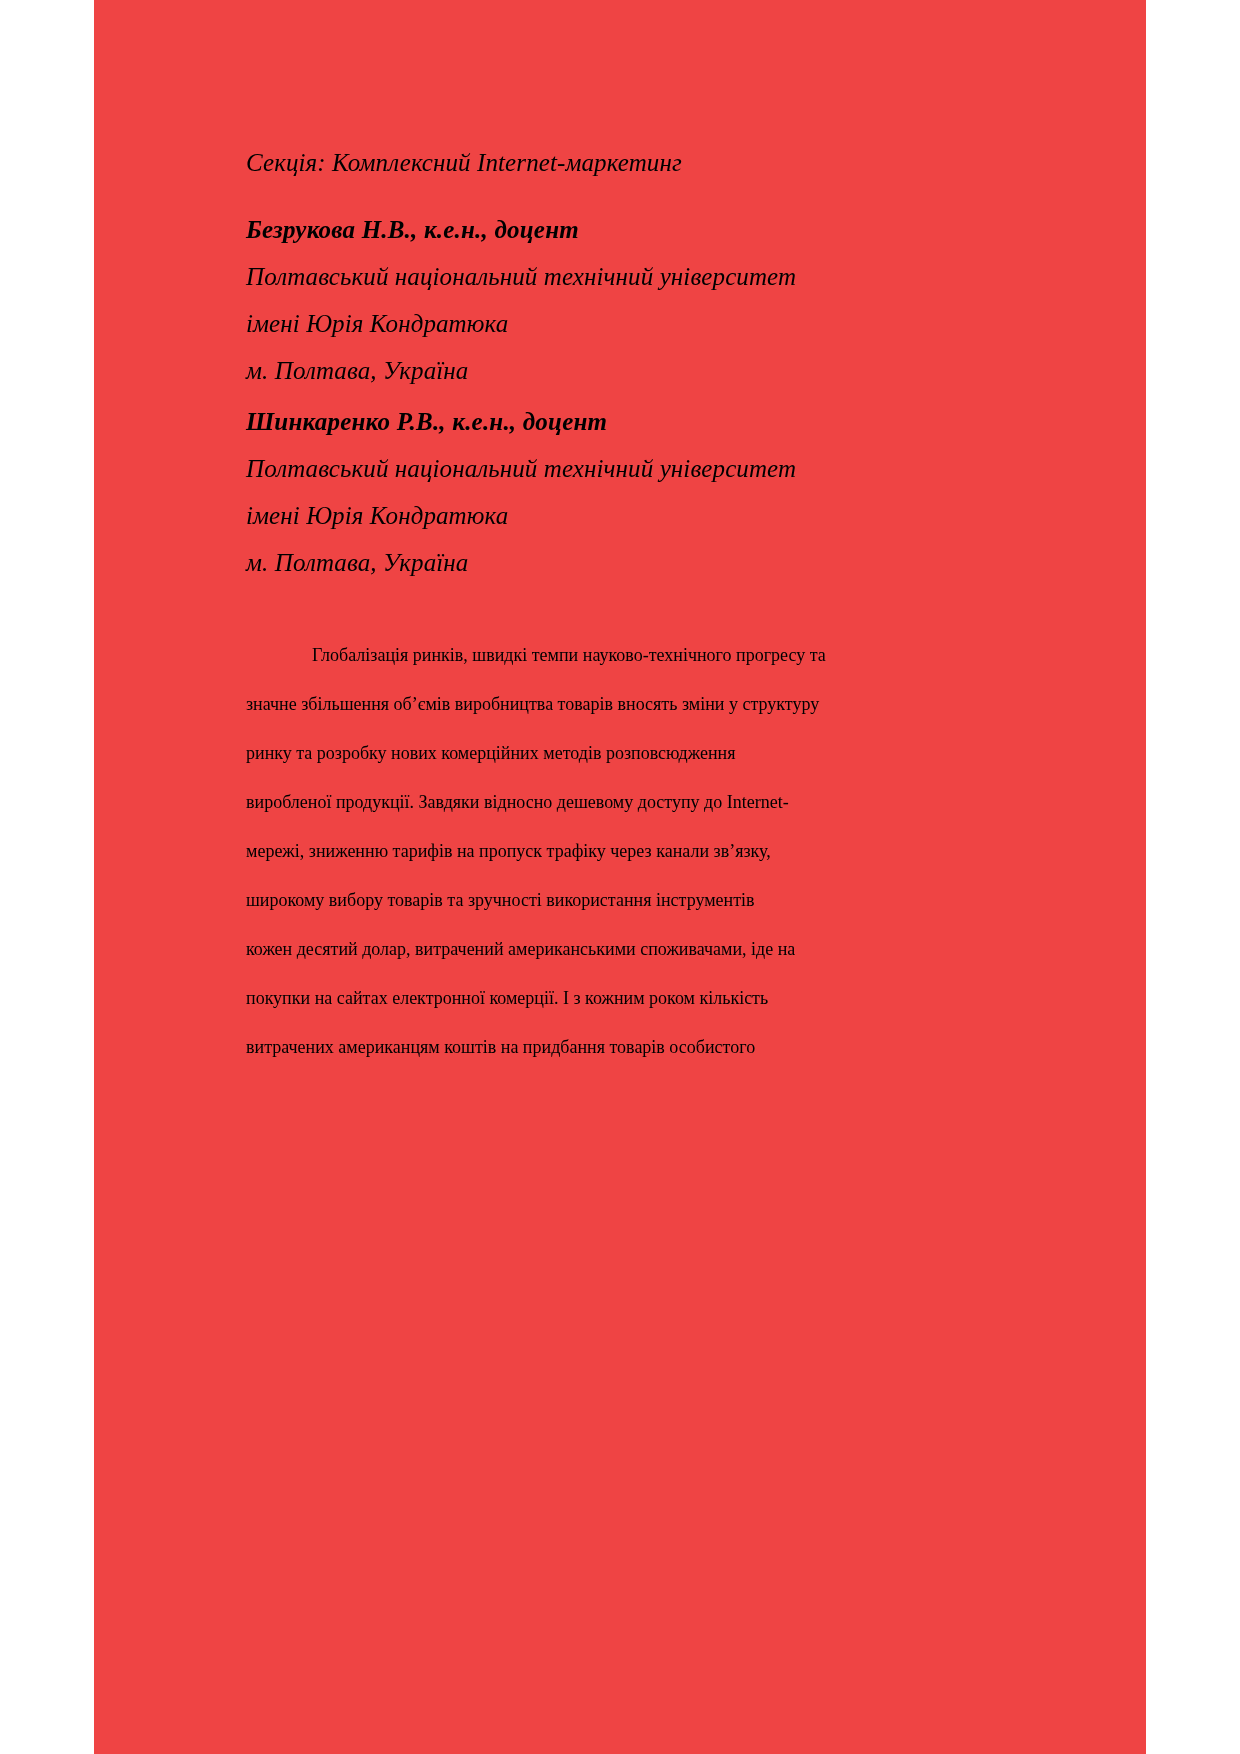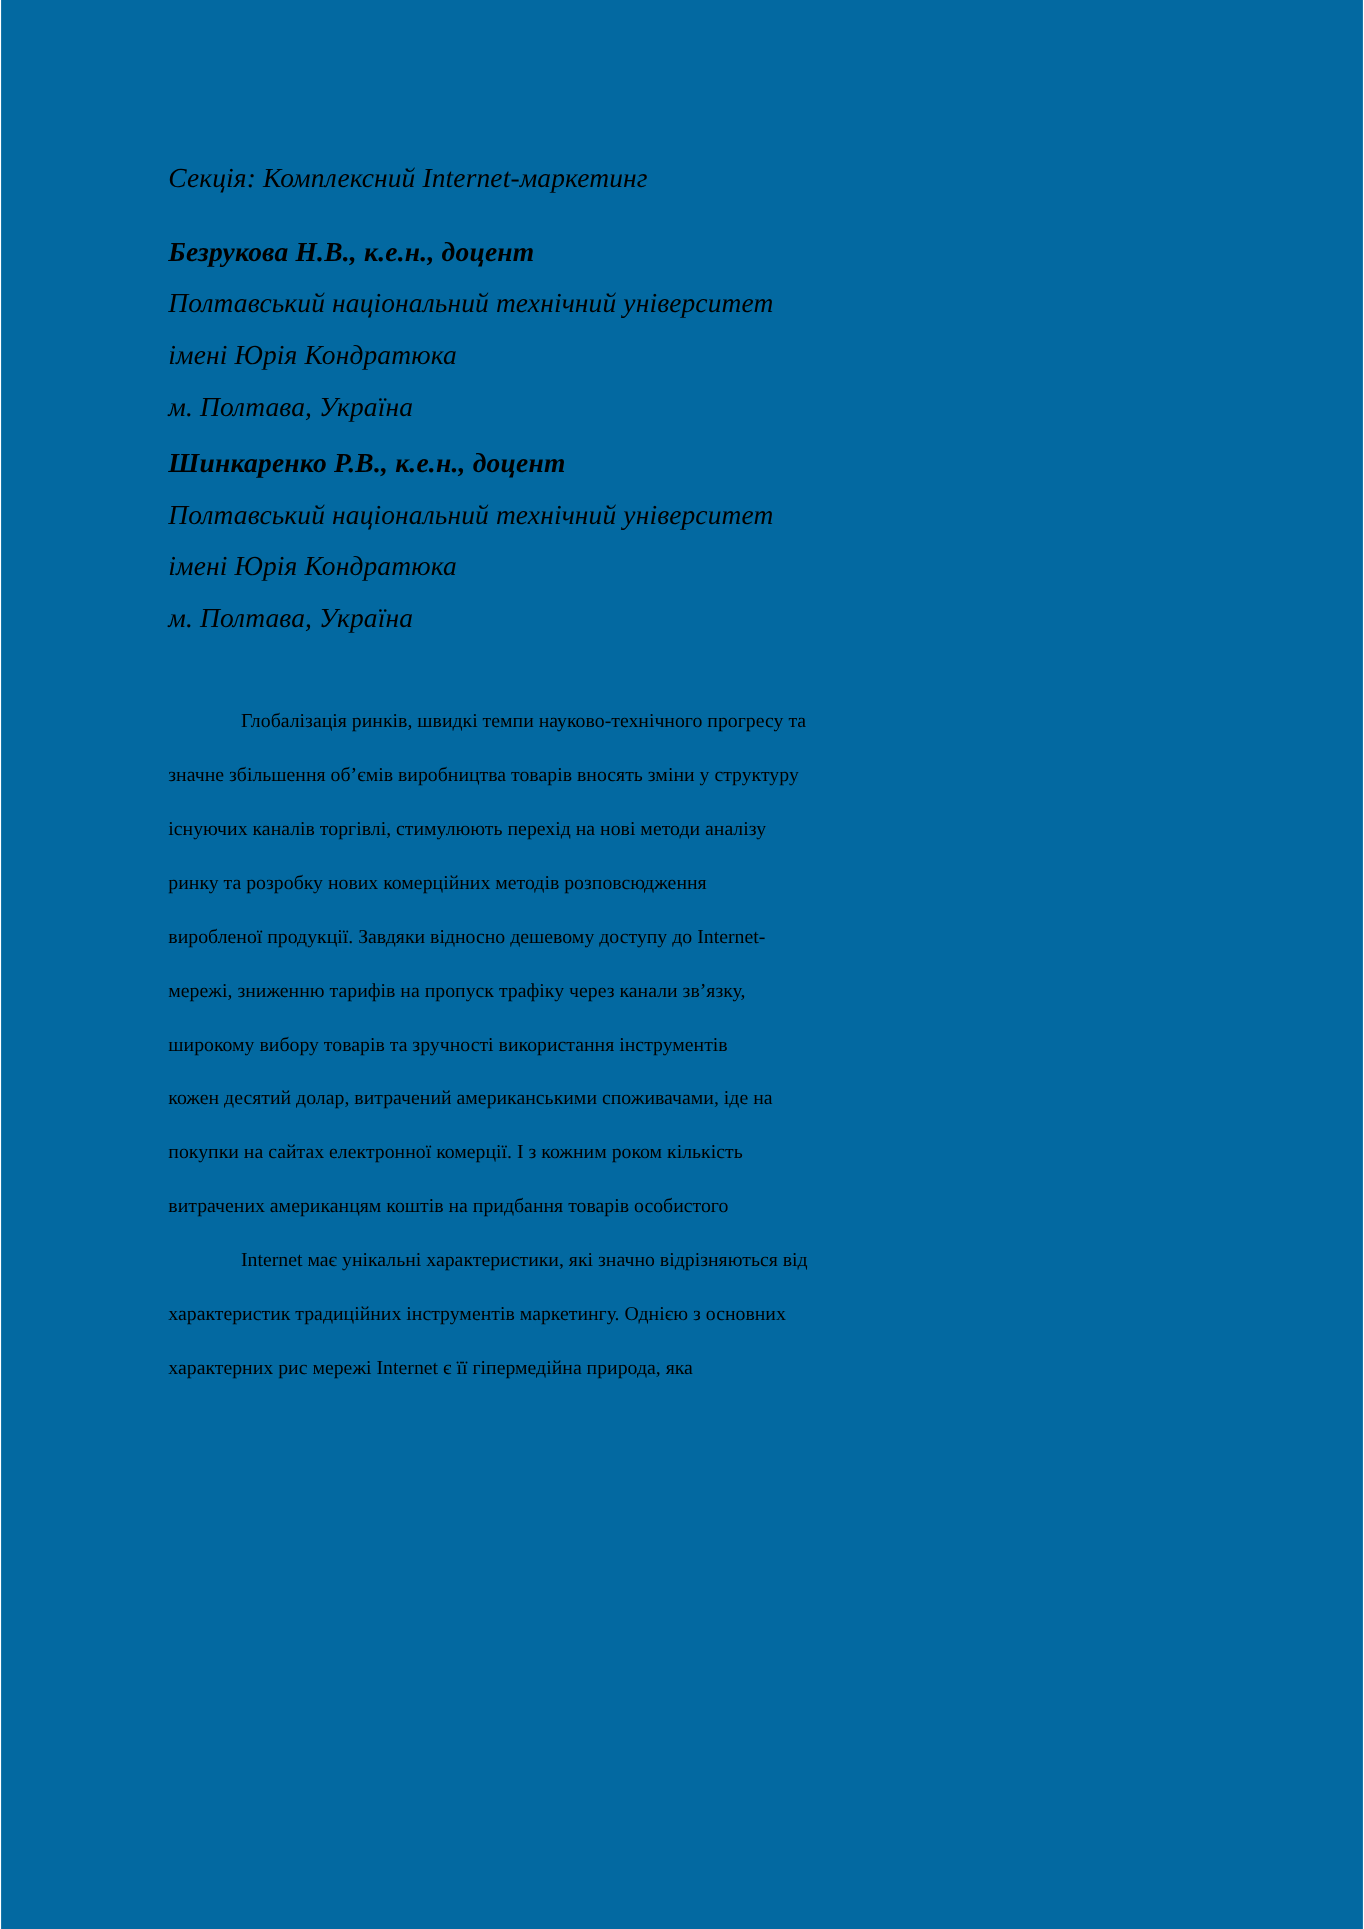--- a/index.html
+++ b/index.html
@@ -4,24 +4,24 @@
 <title>Document</title>
 <style>
   html, body {
     margin: 0;
     padding: 0;
     background: #ffffff;
   }
 
   .page {
     position: relative;
-    width: 1238px;
+    width: 1052px;
     height: 1754px;
     margin: 0 auto;
-    background: #0369a1;
+    background: #ef4444;
     box-sizing: border-box;
     font-family: "Liberation Serif", "DejaVu Serif", serif;
     color: #000000;
     overflow: hidden;
   }
 
   .content {
     position: absolute;
     left: 152px;
     top: 150px;
@@ -144,32 +144,26 @@
       <div class="affil">імені Юрія Кондратюка</div>
       <div class="affil last-of-group">м. Полтава, Україна</div>
     </div>
 
 
     <div class="body-text">
 
       <p class="para">
         <span class="line indent">Глобалізація ринків, швидкі темпи науково-технічного прогресу та</span>
         <span class="line">значне збільшення об’ємів виробництва товарів вносять зміни у структуру</span>
-        <span class="line">існуючих каналів торгівлі, стимулюють перехід на нові методи аналізу</span>
         <span class="line">ринку та розробку нових комерційних методів розповсюдження</span>
         <span class="line">виробленої продукції. Завдяки відносно дешевому доступу до Internet-</span>
         <span class="line">мережі, зниженню тарифів на пропуск трафіку через канали зв’язку,</span>
         <span class="line">широкому вибору товарів та зручності використання інструментів</span>
         <span class="line">кожен десятий долар, витрачений американськими споживачами, іде на</span>
         <span class="line">покупки на сайтах електронної комерції. І з кожним роком кількість</span>
         <span class="line">витрачених американцям коштів на придбання товарів особистого</span>
       </p>
 
-      <p class="para">
-        <span class="line indent">Internet має унікальні характеристики, які значно відрізняються від</span>
-        <span class="line">характеристик традиційних інструментів маркетингу. Однією з основних</span>
-        <span class="line">характерних рис мережі Internet є її гіпермедійна природа, яка</span>
-      </p>
 
     </div>
 
   </div>
 </div>
 
 </body></html>

